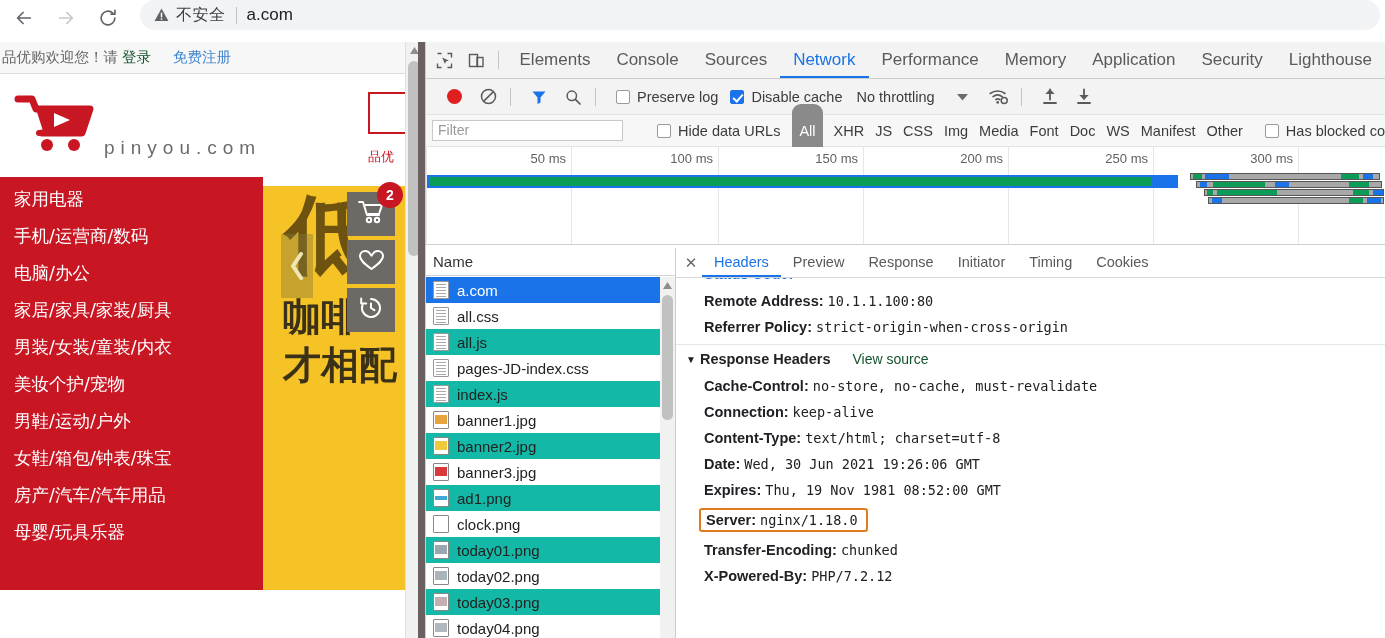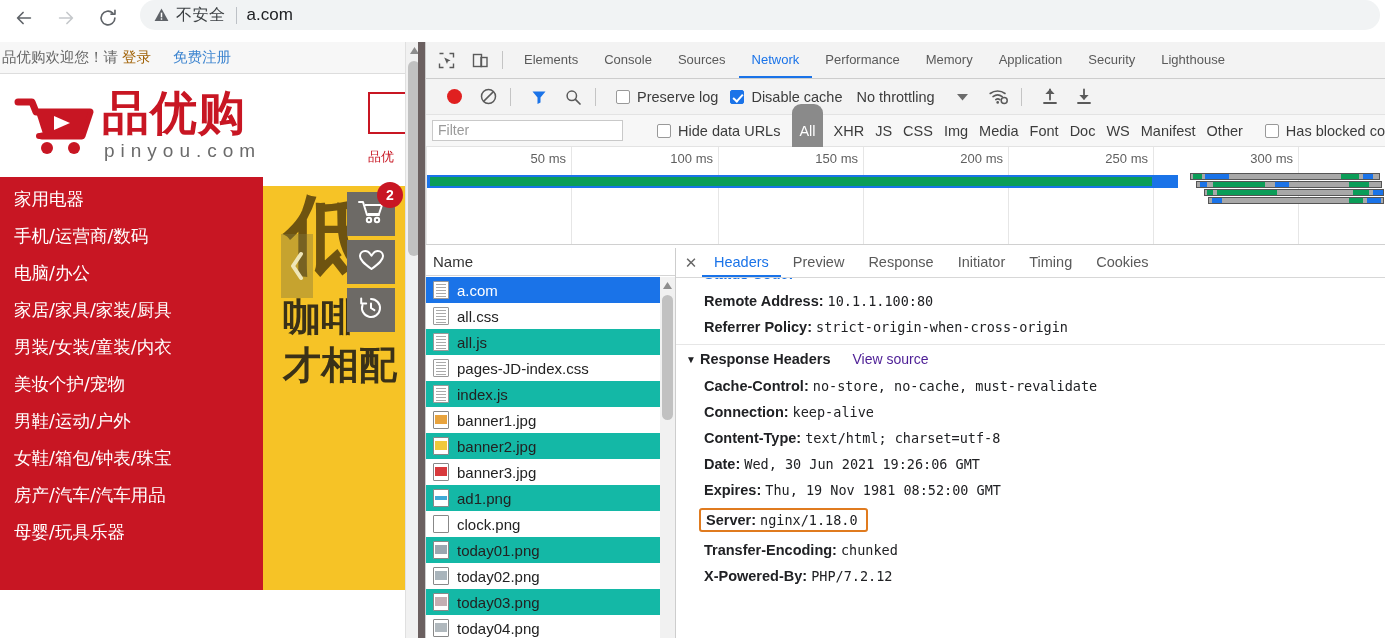--- a/index.html
+++ b/index.html
@@ -44,21 +44,21 @@
   
   .page-pane {
     position: absolute; left: 0; top: 42px; width: 405px; height: 596px;
     background: #fff; overflow: hidden;
   }
   .topbar {
     height: 32px; background: #f7f7f7; border-bottom: 1px solid #ddd;
     display: flex; align-items: center; padding-left: 2px;
     font-size: 14.5px; color: #666;
   }
-  .topbar a { color: #a16207; text-decoration: none; margin: 0 4px; }
+  .topbar a { color: #14532d; text-decoration: none; margin: 0 4px; }
   .topbar .reg { color: #3f86d0; margin-left: 18px; text-align: right; }
 
   .logo-row {
     height: 103px; display: flex; align-items: center; position: relative;
   }
   .logo-wrap { margin-left: 14px; display: flex; align-items: flex-end; }
   .cart-logo { position: relative; width: 84px; height: 66px; }
   .logo-text-block { margin-left: 4px; }
   .logo-cn {
     font-size: 47px; color: #c81623; font-weight: 700; line-height: 1;
@@ -168,21 +168,21 @@
   .dt-tabbar {
     height: 37px; display: flex; align-items: center;
     border-bottom: 1px solid #cdcdcd; background: #f3f3f3;
   }
   .dt-iconbtn {
     width: 28px; height: 28px; margin-left: 6px;
     display: flex; align-items: center; justify-content: center;
   }
   .dt-sep { width: 1px; height: 18px; background: #c4c4c4; margin: 0 8px; }
   .dt-tab {
-    font-size: 13px; color: #5a5a5a; padding: 0 13px; height: 36px;
+    font-size: 17px; color: #5a5a5a; padding: 0 13px; height: 36px;
     line-height: 36px; white-space: nowrap;
   }
   .dt-tab.active { color: #1a73e8; box-shadow: inset 0 -2px 0 #1a73e8; }
 
   .dt-toolbar {
     height: 36px; display: flex; align-items: center;
     border-bottom: 1px solid #e3e3e3; background: #f3f3f3; padding-left: 8px;
   }
   .rec-dot { width: 15px; height: 15px; border-radius: 50%; background: #e02020; }
   .chk {
@@ -311,21 +311,21 @@
   .hdr-line .k { font-weight: bold; }
   .hdr-line .v {
     font-family: "DejaVu Sans Mono", "Liberation Mono", monospace;
     font-size: 13.5px; color: #202124;
   }
   .sec-head {
     padding: 6px 0 6px 10px; font-size: 14.5px; font-weight: bold; color: #202124;
     border-top: 1px solid #e6e6e6; margin-top: 4px; display: flex; align-items: center;
   }
   .tri { margin-right: 4px; font-size: 10px; }
-  .viewsrc { font-weight: normal; color: #4c1d95; margin-left: 22px; font-size: 14px; }
+  .viewsrc { font-weight: normal; color: #14532d; margin-left: 22px; font-size: 14px; }
   .hl-box {
     display: inline-block; border: 2px solid #e07b1f; border-radius: 3px;
     padding: 2px 8px 2px 5px; margin-left: -5px;
   }
 </style>
 </head>
 <body>
 
 <div class="root">
 
@@ -374,21 +374,20 @@
           <svg width="84" height="66" viewBox="0 0 84 66">
             <path d="M4 6h14l4 10h54l-8 24H28" fill="none" stroke="#c81623" stroke-width="7" stroke-linecap="round" stroke-linejoin="round"></path>
             <path d="M22 16h52l-7 22H29z" fill="#c81623"></path>
             <path d="M40 20l16 7-16 7z" fill="#fff"></path>
             <path d="M25 40h42" stroke="#c81623" stroke-width="6" stroke-linecap="round"></path>
             <circle cx="33" cy="52" r="6" fill="#c81623"></circle>
             <circle cx="60" cy="52" r="6" fill="#c81623"></circle>
           </svg>
         </div>
         <div class="logo-text-block">
-          <div class="logo-cn">品优购</div>
           <div class="logo-en">pinyou.com</div>
         </div>
       </div>
       <div class="search-box" title=""></div>
       <div class="hot-word">品优</div>
     </div>
 
 
     <div class="lower">
       <div class="catlist">

